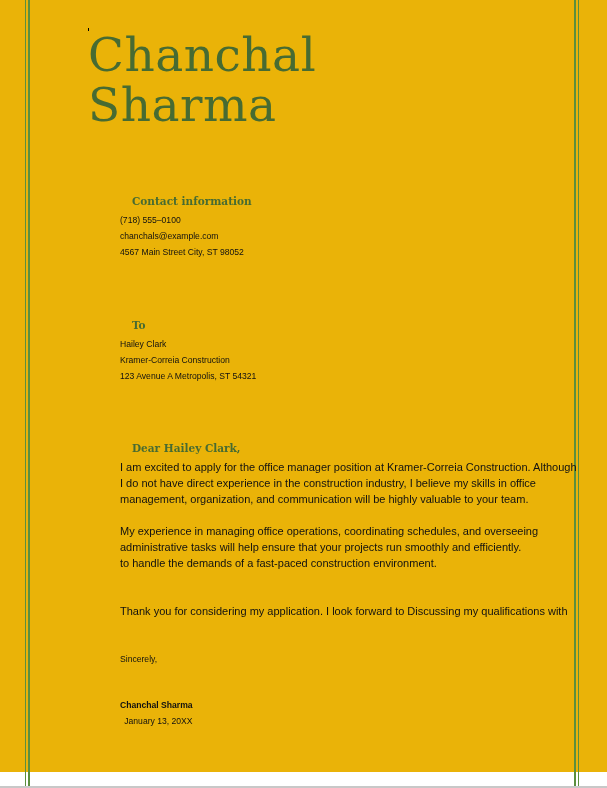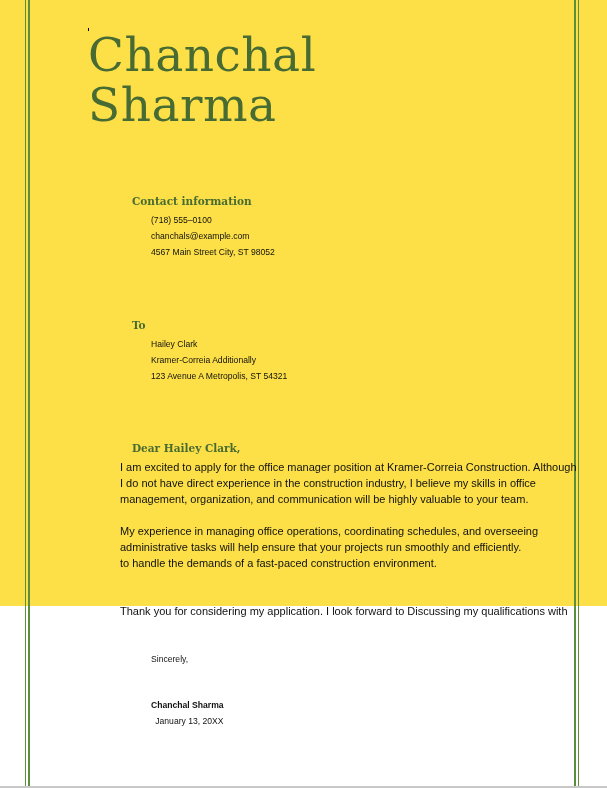--- a/index.html
+++ b/index.html
@@ -12,22 +12,22 @@
       height: 788px;
       position: relative;
       overflow: hidden;
       font-family: "DejaVu Sans", sans-serif;
       color: #111111;
     }
     .page {
       position: absolute;
       left: 0; top: 0;
       width: 607px;
-      height: 606px;
-      background: #fde047;
+      height: 772px;
+      background: #eab308;
     }
     .bottom-edge {
       position: absolute;
       left: 0;
       top: 786px;
       width: 607px;
       height: 2px;
       background: #c8c8c8;
     }
     .border-line {
@@ -74,21 +74,20 @@
       color: #476b32;
       line-height: 14px;
     }
     .text-block {
       position: absolute;
       left: 120px;
       font-family: "Liberation Sans", sans-serif;
       font-size: 8.6px;
       line-height: 16px;
       color: #111111;
-      margin-left: 31px;
     }
     .text-block div { white-space: nowrap; }
     .text-block .bold { font-weight: bold; }
 
     .paragraph {
       position: absolute;
       left: 120px;
       width: 390px;
       font-family: "Liberation Sans", sans-serif;
       font-size: 11px;
@@ -116,21 +115,21 @@
   <h2 class="section-heading" style="top:182px;">Contact information</h2>
   <div class="text-block" style="top:212px;">
     <div>(718) 555–0100</div>
     <div>chanchals@example.com</div>
     <div>4567 Main Street City, ST 98052</div>
   </div>
 
   <h2 class="section-heading" style="top:306px;">To</h2>
   <div class="text-block" style="top:336px;">
     <div>Hailey Clark</div>
-    <div>Kramer-Correia Additionally</div>
+    <div>Kramer-Correia Construction</div>
     <div>123 Avenue A Metropolis, ST 54321</div>
   </div>
 
   <h2 class="section-heading" style="top:429px;">Dear Hailey Clark,</h2>
 
   <div class="paragraph" style="top:459px;">
     <span class="line">I am excited to apply for the office manager position at Kramer-Correia Construction. Although</span>
     <span class="line">I do not have direct experience in the construction industry, I believe my skills in office</span>
     <span class="line">management, organization, and communication will be highly valuable to your team.</span>
   </div>

